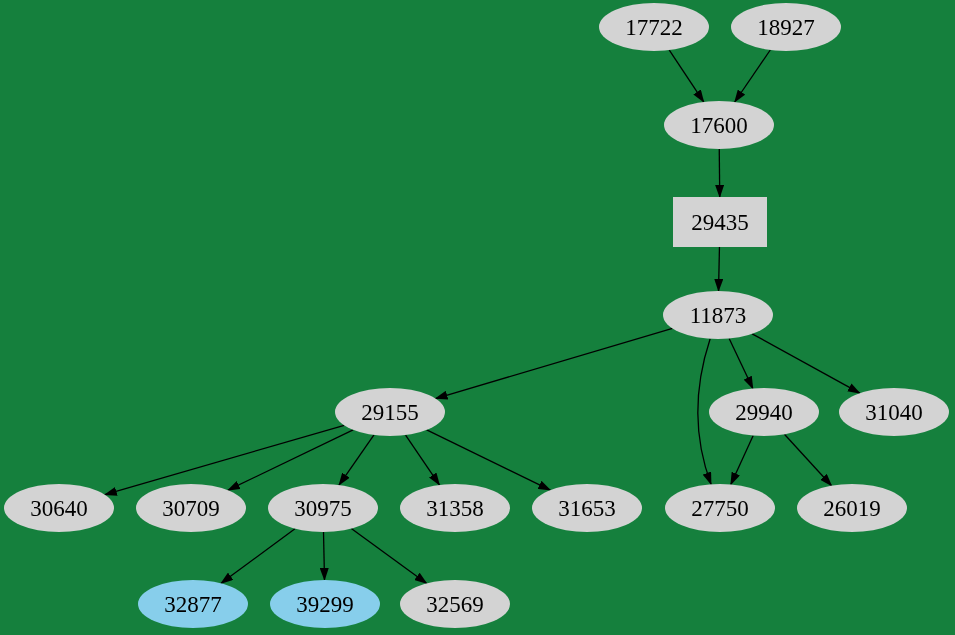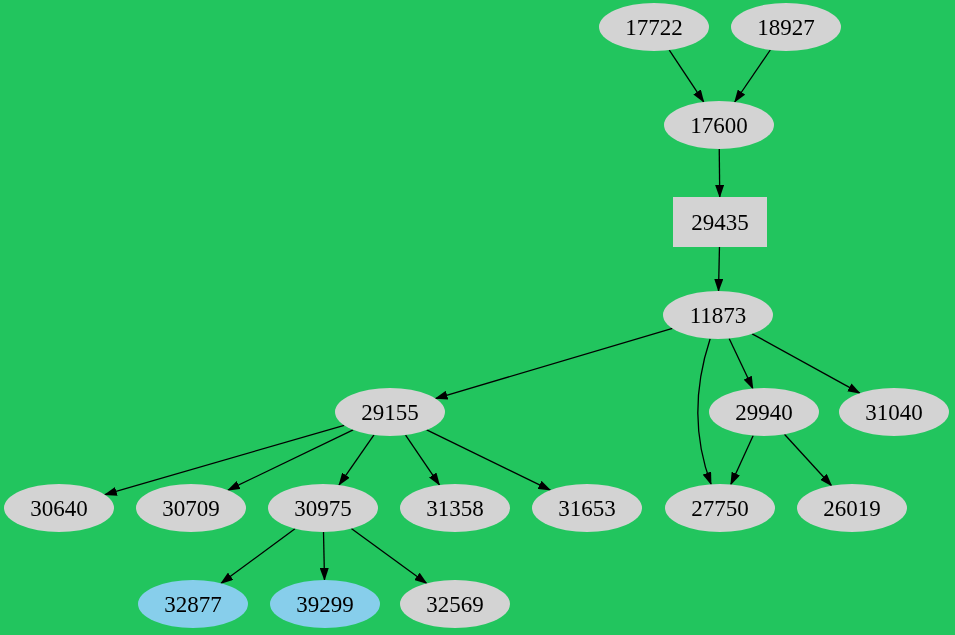--- a/index.html
+++ b/index.html
@@ -4,21 +4,21 @@
 <style>
   html, body {
     margin: 0;
     padding: 0;
     background: #ffffff;
   }
   .canvas {
     position: relative;
     width: 955px;
     height: 635px;
-    background: #22c55e;
+    background: #15803d;
     overflow: hidden;
     font-family: "Liberation Serif", "DejaVu Serif", serif;
   }
   svg { display: block; }
   .edge-path {
     fill: none;
     stroke: #000000;
     stroke-width: 1.3;
   }
   .node-label {

